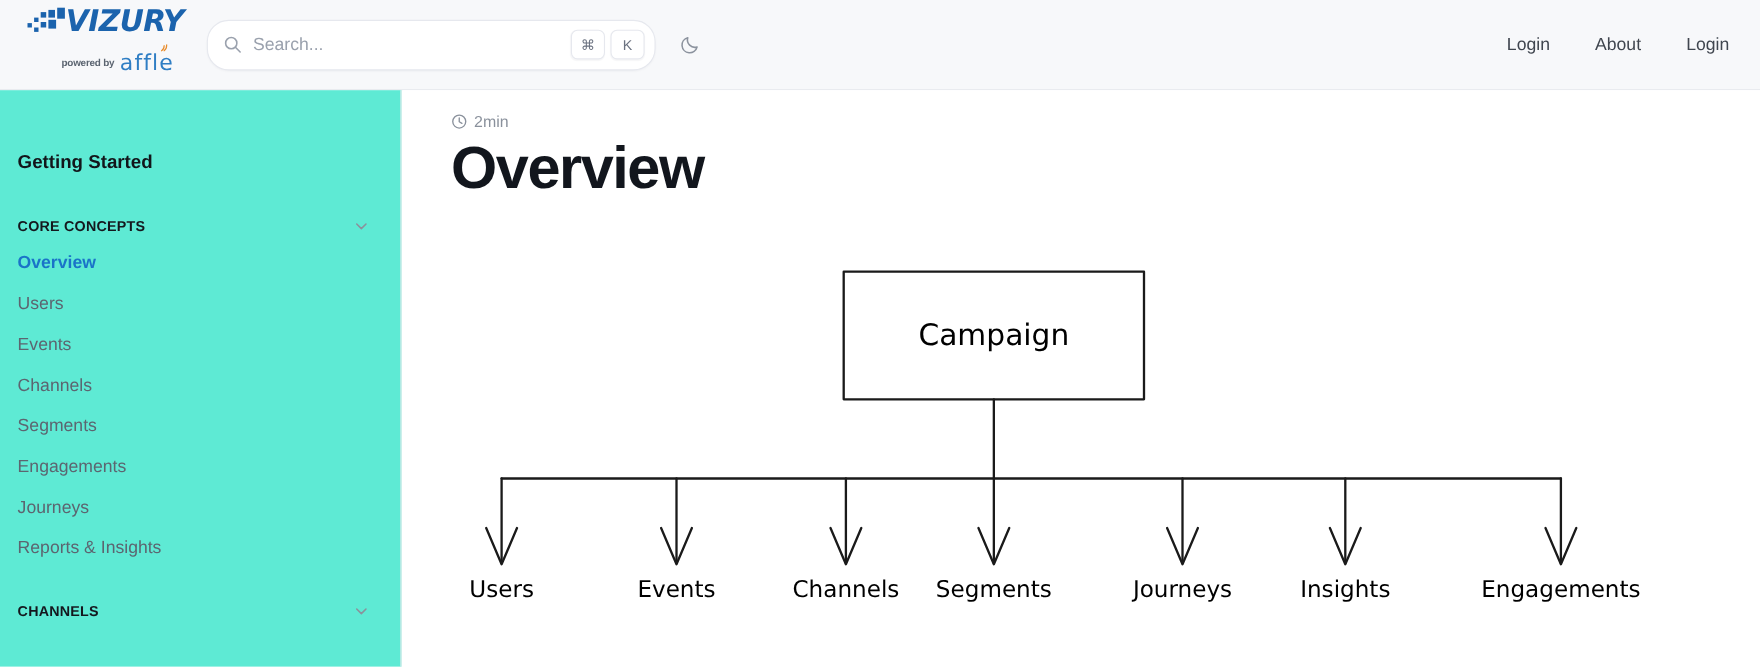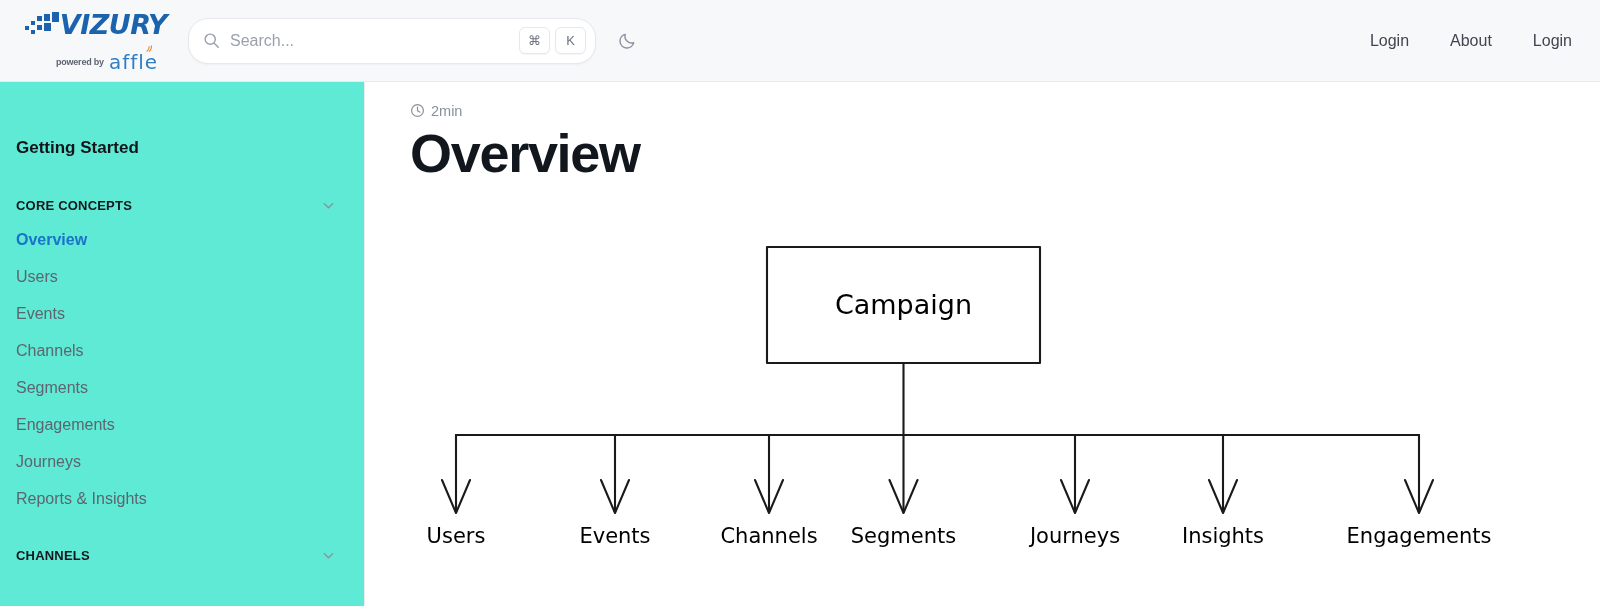--- a/index.html
+++ b/index.html
@@ -15,21 +15,21 @@
   .header {
     position: absolute; top: 0; left: 0;
     width: 1600px; height: 82px;
     background: #f7f8fa;
     border-bottom: 1px solid #e7e9ee;
     display: flex; align-items: center;
   }
   .logo-wrap {
     width: 186px; height: 76px;
     display: flex; flex-direction: column;
-    align-items: center; justify-content: center;
+    align-items: center; 
     padding-left: 6px;
   }
   .logo-main { display: flex; align-items: flex-end; height: 30px; }
   .logo-dots {
     width: 34px; height: 26px; position: relative; margin-right: 1px;
   }
   .logo-dots i {
     position: absolute; display: block;
     background: #1b63ad;
   }

